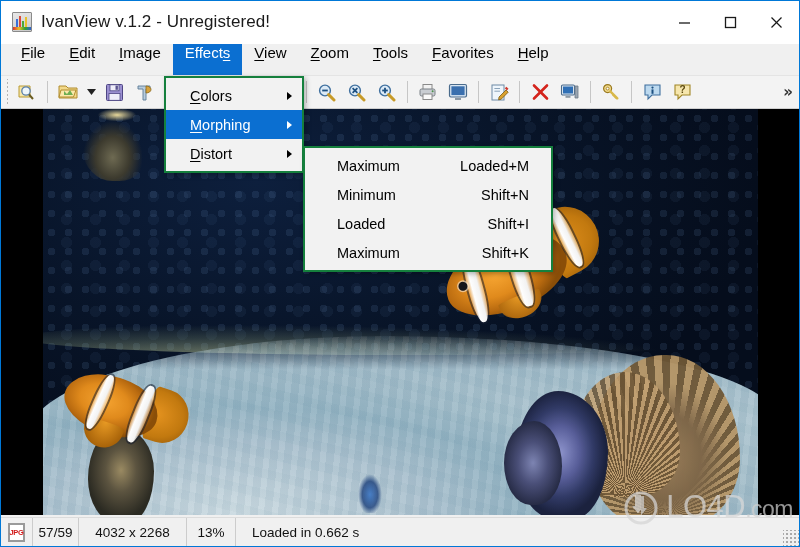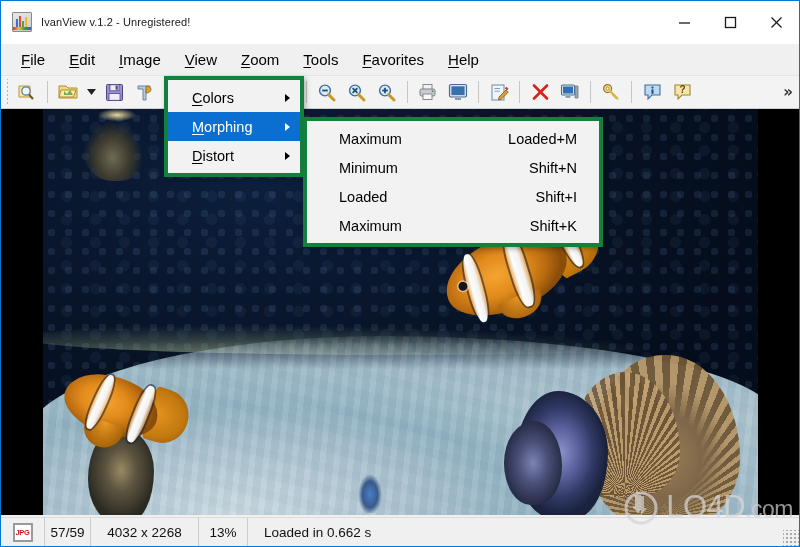--- a/index.html
+++ b/index.html
@@ -37,21 +37,21 @@
     flex: 0 0 auto;
   }
   .app-icon .bar { position:absolute; bottom:4px; width:2px; }
   .app-icon .b1 { left:3px;  height:8px;  background:#3a6fd8; }
   .app-icon .b2 { left:6px;  height:11px; background:#d84a3a; }
   .app-icon .b3 { left:9px;  height:6px;  background:#4aa83a; }
   .app-icon .b4 { left:12px; height:10px; background:#e8c02a; }
   .app-icon .strip { position:absolute; left:0; right:0; bottom:1px; height:3px;
     background: linear-gradient(90deg,#e03030,#e8c02a,#30a030,#3060d0); }
   .title-text {
-    font-size: 11px;
+    font-size: 17px;
     color: #1a1a1a;
     letter-spacing: 0.1px;
     white-space: nowrap;
   }
   .win-controls {
     position: absolute; right: 0; top: 0;
     display: flex; height: 43px;
   }
   .win-btn {
     width: 46px; height: 43px;
@@ -65,21 +65,21 @@
     height: 32px;
     background: #f0f0f0;
     display: flex;
     align-items: stretch;
     padding-left: 8px;
     border-bottom: 1px solid #e4e4e4;
     position: relative;
     z-index: 40;
   }
   .menu-item {
-    display: flex; align-items: center;
+    display: flex; align-items: flex-start;
     padding: 0 12px;
     font-size: 15px;
     color: #000;
     white-space: nowrap;
     cursor: default;
   }
   .menu-item.active { background: #0b6fd1; color: #fff; }
   .menu-item u { text-decoration: underline; text-underline-offset: 2px; }
 
   
@@ -265,27 +265,27 @@
   .fish-left .fin {
     position:absolute; left: 28px; top: 52px; width: 40px; height: 26px;
     background: radial-gradient(ellipse at 50% 0%, #e89a24 0%, #a86309 72%, rgba(120,70,10,0) 100%);
     border-radius: 50% 50% 60% 60% / 10% 10% 90% 90%;
   }
 
   
   .menu-popup {
     position: absolute;
     background: #f2f2f2;
-    border: 4px solid #15803d;
+    border: 2px solid #15803d;
     box-shadow: 2px 2px 5px rgba(0,0,0,.28);
     padding: 3px 0;
     z-index: 60;
   }
   #effects-menu { left: 163px; top: 75px; width: 140px; }
-  #morph-menu  { left: 302px; top: 116px; width: 300px; }
+  #morph-menu  { left: 302px; top: 145px; width: 250px; }
   .mrow {
     height: 29px;
     display: flex; align-items: center;
     padding: 0 10px 0 24px;
     font-size: 14.5px; color:#000;
     position: relative;
     white-space: nowrap;
   }
   .mrow.hl { background: #0b6fd1; color: #fff; }
   .mrow u { text-decoration: underline; text-underline-offset: 2px; }
@@ -391,20 +391,23 @@
   <div class="menubar">
     <div class="menu-item">
         <span><u>F</u>ile</span>
       </div>
     <div class="menu-item">
         <span><u>E</u>dit</span>
       </div>
     <div class="menu-item">
         <span><u>I</u>mage</span>
       </div>
+    <div class="menu-item active">
+        <span>Effect<u>s</u></span>
+      </div>
     <div class="menu-item">
         <span><u>V</u>iew</span>
       </div>
     <div class="menu-item">
         <span><u>Z</u>oom</span>
       </div>
     <div class="menu-item">
         <span><u>T</u>ools</span>
       </div>
     <div class="menu-item">
@@ -665,21 +668,21 @@
         <path d="M27 22V33h-6V22l-3-.2 6-7 6 7z" fill="#dcdcdc" opacity="0"></path>
         <path d="M24 10v12l3 .2-6 7-0-19z" fill="#cfcfcf"></path>
       </svg>
     </div>
     <div class="wm-text">
       <span>LO4D</span><span class="dom">.com</span>
     </div>
   </div>
 
   <div class="statusbar">
-    <div class="scell first" style="width:44px">
+    <div class="scell first" style="width:32px">
       <div class="jpg-icon">
         <span>JPG</span>
       </div>
     </div>
     <div class="scell" style="width:46px">57/59</div>
     <div class="scell" style="width:108px">4032 x 2268</div>
     <div class="scell" style="width:49px">13%</div>
     <div class="scell" style="flex:1; justify-content:flex-start; padding-left:16px; border-right:none;">Loaded in 0.662 s</div>
     <div class="sizer"></div>
   </div>

